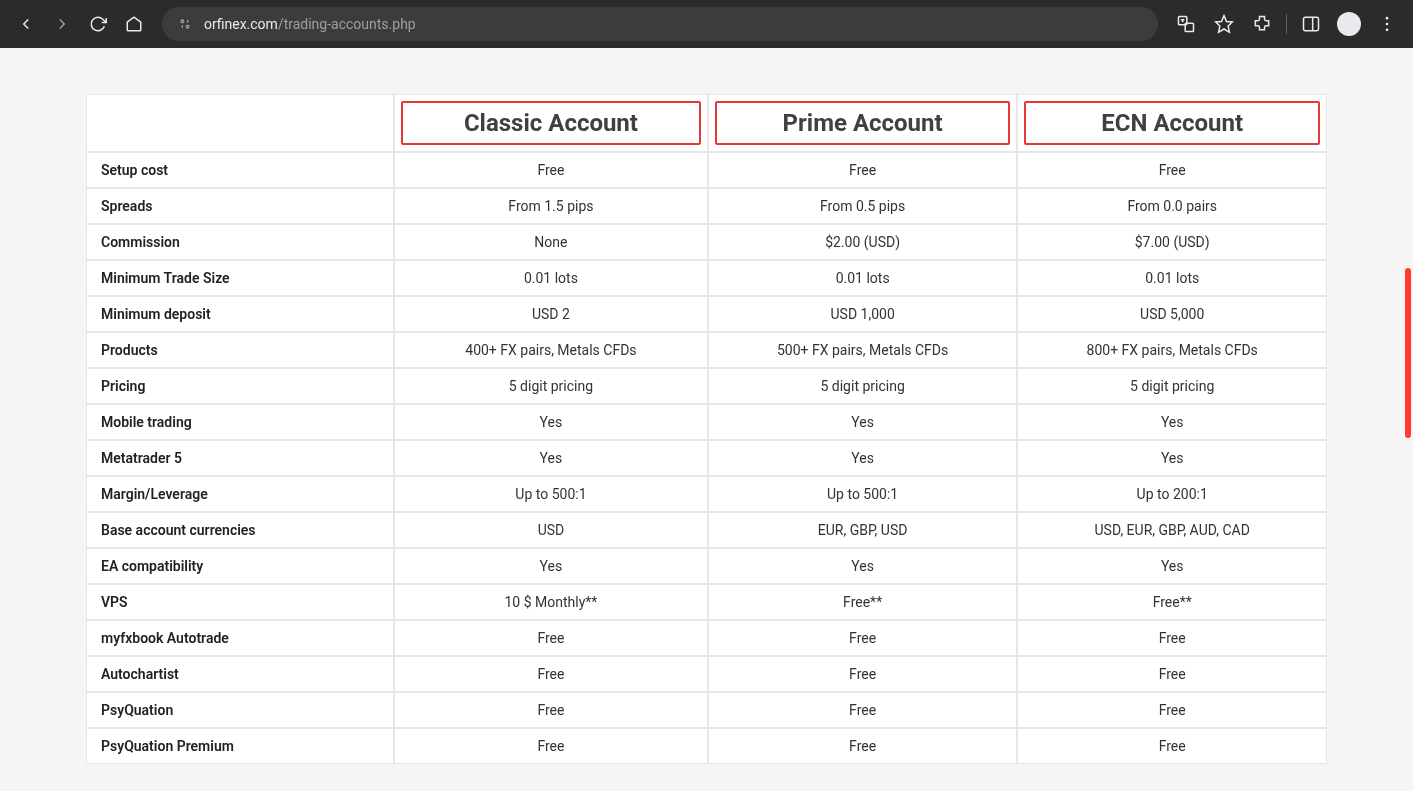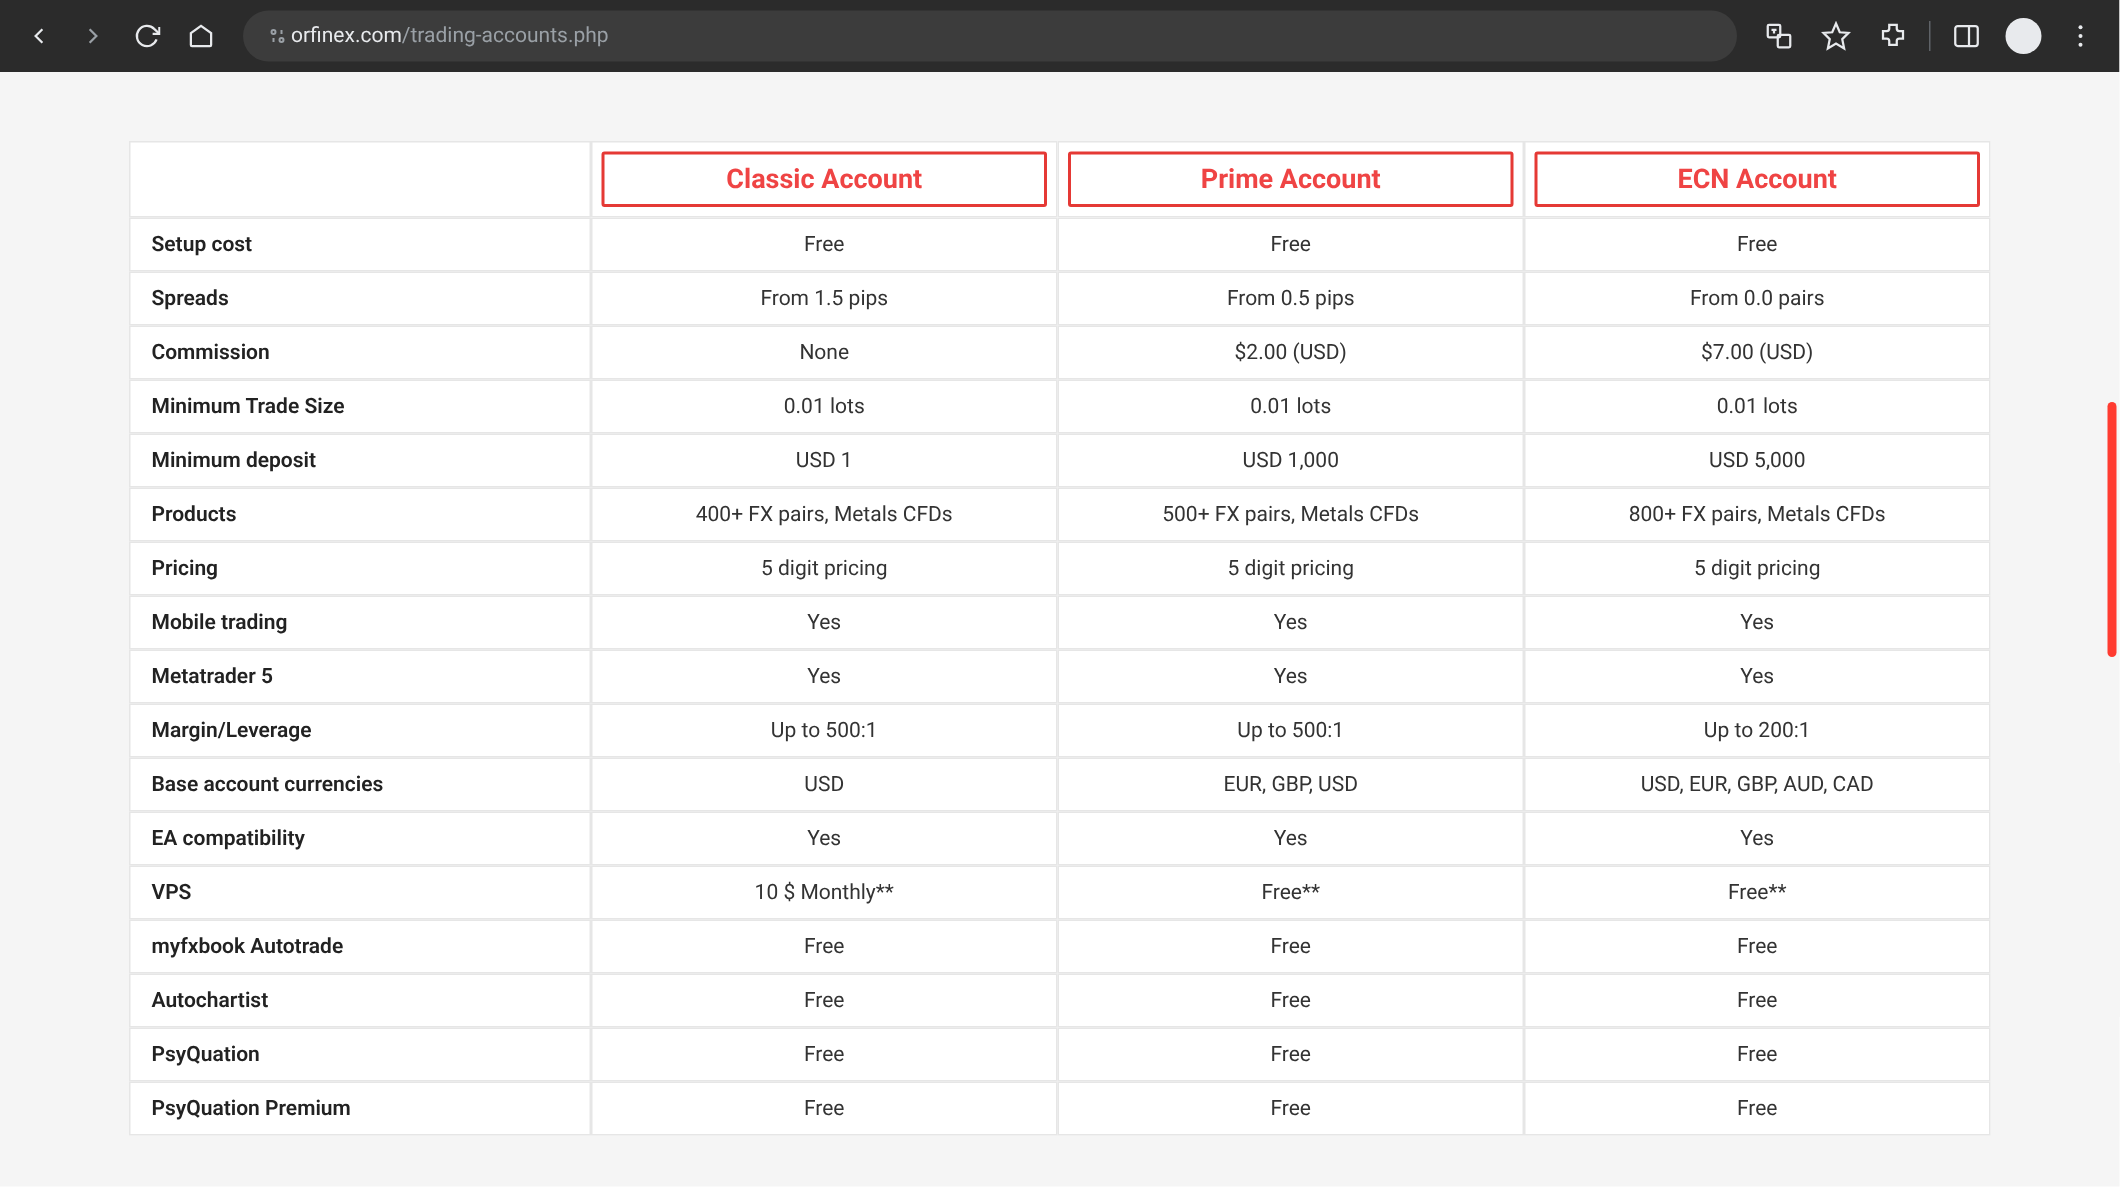--- a/index.html
+++ b/index.html
@@ -38,20 +38,21 @@
       flex: 1;
       background: #3c3c3c;
       border-radius: 20px;
       height: 34px;
       display: flex;
       align-items: center;
       padding: 0 14px;
       margin: 0 6px;
       color: #e8eaed;
       font-size: 14px;
+      gap: 10px;
     }
     .url-bar .site-icon {
       width: 18px;
       height: 18px;
       display: flex;
       align-items: center;
       justify-content: center;
       color: #9aa0a6;
     }
     .url-host { color: #e8eaed; }
@@ -96,23 +97,23 @@
       background: #fff;
     }
     table.compare th, table.compare td {
       border: 1px solid #e6e6e6;
       padding: 9px 14px;
       font-size: 14px;
       color: #333;
       vertical-align: middle;
     }
     table.compare thead th {
-      font-size: 18px;
+      font-size: 24px;
       font-weight: 700;
-      color: #ef4444;
+      color: #404040;
       padding: 14px 14px;
       background: #fff;
       text-align: center;
     }
     table.compare thead th:first-child {
       background: #fff;
       border-top-color: #e6e6e6;
     }
     table.compare thead th.hl {
       position: relative;
@@ -274,21 +275,21 @@
           <td>$7.00 (USD)</td>
         </tr>
         <tr>
           <td>Minimum Trade Size</td>
           <td>0.01 lots</td>
           <td>0.01 lots</td>
           <td>0.01 lots</td>
         </tr>
         <tr>
           <td>Minimum deposit</td>
-          <td>USD 1</td>
+          <td>USD 2</td>
           <td>USD 1,000</td>
           <td>USD 5,000</td>
         </tr>
         <tr>
           <td>Products</td>
           <td>400+ FX pairs, Metals CFDs</td>
           <td>500+ FX pairs, Metals CFDs</td>
           <td>800+ FX pairs, Metals CFDs</td>
         </tr>
         <tr>

